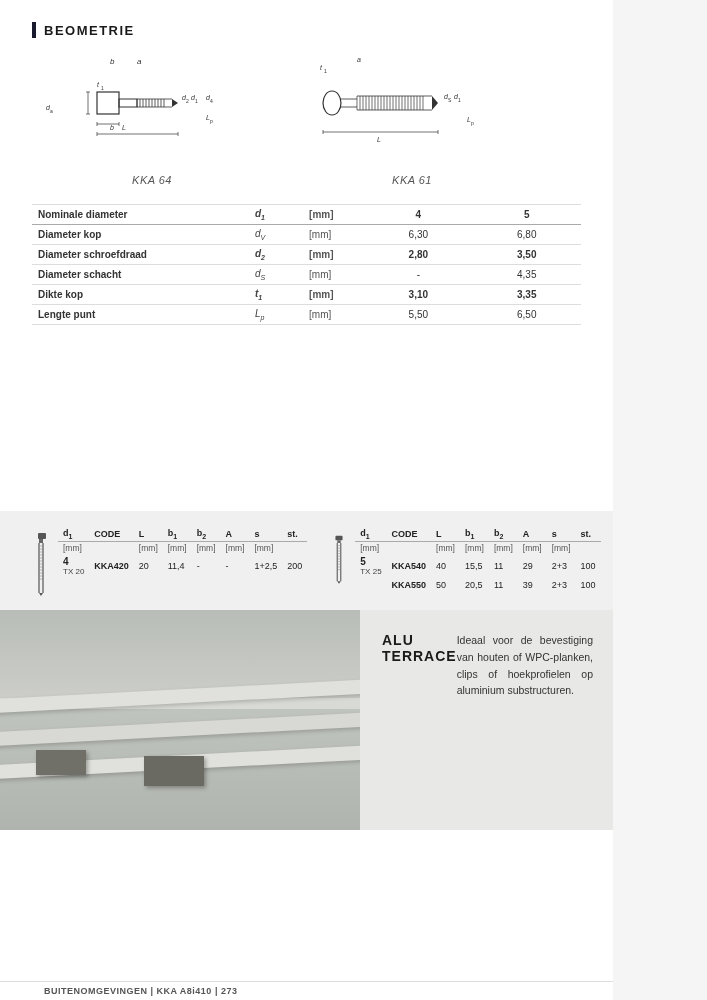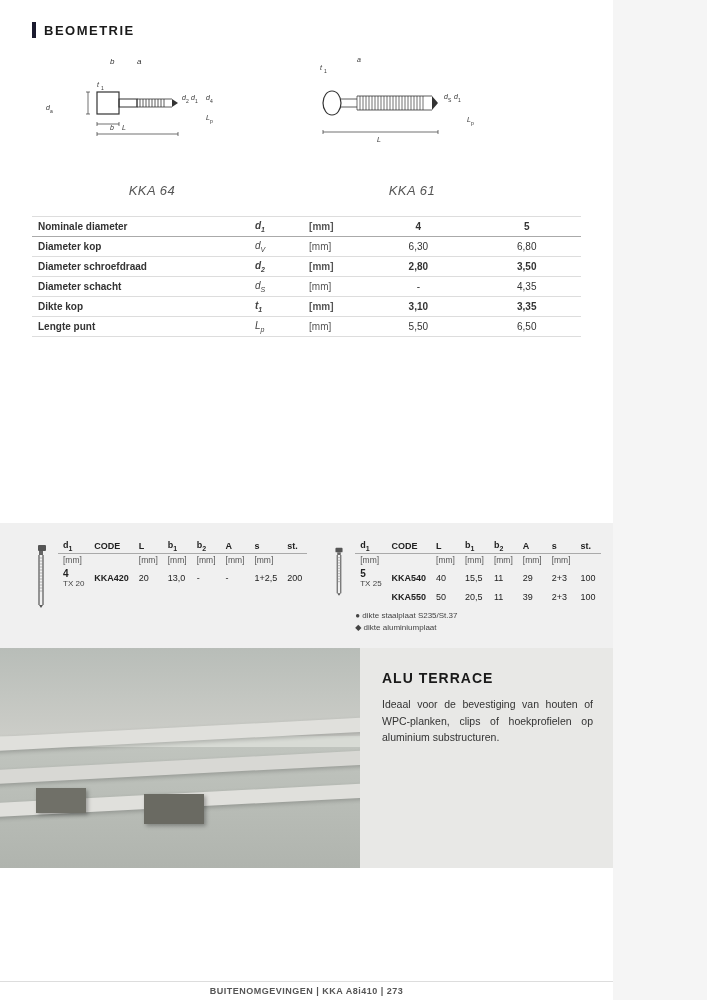--- a/index.html
+++ b/index.html
@@ -56,23 +56,23 @@
       padding-left: 10px;
     }
 
     .diagram-block {
       display: flex;
       flex-direction: column;
       align-items: center;
     }
 
     .diagram-label {
-      font-size: 13px;
+      font-size: 11px;
       color: #555;
-      margin-top: 21px;
+      margin-top: 12px;
       font-style: italic;
       letter-spacing: 0.5px;
     }
 
     
     .geometry-table {
       width: 100%;
       border-collapse: collapse;
       font-size: 10px;
       margin-bottom: 8px;
@@ -264,21 +264,21 @@
       width: 100%;
       height: 40%;
       background: linear-gradient(to bottom, #b8bdb8, #cccdc8);
     }
 
     .desc-side {
       flex: 1;
       background: #e8e8e6;
       padding: 22px 20px 16px 22px;
       display: flex;
-      flex-direction: column;
+      flex-direction: row;
       justify-content: flex-start;
     }
 
     .desc-title {
       font-size: 14px;
       font-weight: 900;
       color: #1a1a1a;
       letter-spacing: 1px;
       margin-bottom: 10px;
       text-transform: uppercase;
@@ -293,21 +293,21 @@
 
     
     .page-footer {
       position: absolute;
       bottom: 0;
       left: 0;
       width: 100%;
       background: #fff;
       padding: 4px 44px;
       display: flex;
-      justify-content: center;
+      justify-content: flex-start;
       align-items: center;
       border-top: 1px solid #ddd;
     }
     .footer-text {
       font-size: 9px;
       color: #555;
       letter-spacing: 0.5px;
       font-weight: 700;
     }
 
@@ -563,21 +563,21 @@
               </tr>
             </thead>
             <tbody>
               <tr>
                 <td>
                   <div style="font-weight:900;font-size:10px;">4</div>
                   <div class="tx-label" style="font-size:8px;color:#444;">TX 20</div>
                 </td>
                 <td class="code-bold">KKA420</td>
                 <td>20</td>
-                <td>13,0</td>
+                <td>11,4</td>
                 <td>-</td>
                 <td>-</td>
                 <td>1+2,5</td>
                 <td>200</td>
               </tr>
             </tbody>
           </table>
         </div>
       </div>
 
@@ -644,24 +644,20 @@
                 <td class="code-bold">KKA550</td>
                 <td>50</td>
                 <td>20,5</td>
                 <td>11</td>
                 <td>39</td>
                 <td>2+3</td>
                 <td>100</td>
               </tr>
             </tbody>
           </table>
-          <div class="codes-notes">
-            <div>● dikte staalplaat S235/St.37</div>
-            <div>◆ dikte aluminiumplaat</div>
-          </div>
         </div>
       </div>
 
     </div>
   </div>
 
   <div class="bottom-section">
     <div class="photo-side">
       <div class="terrace-visual">
         <div class="sky-bg"></div>

